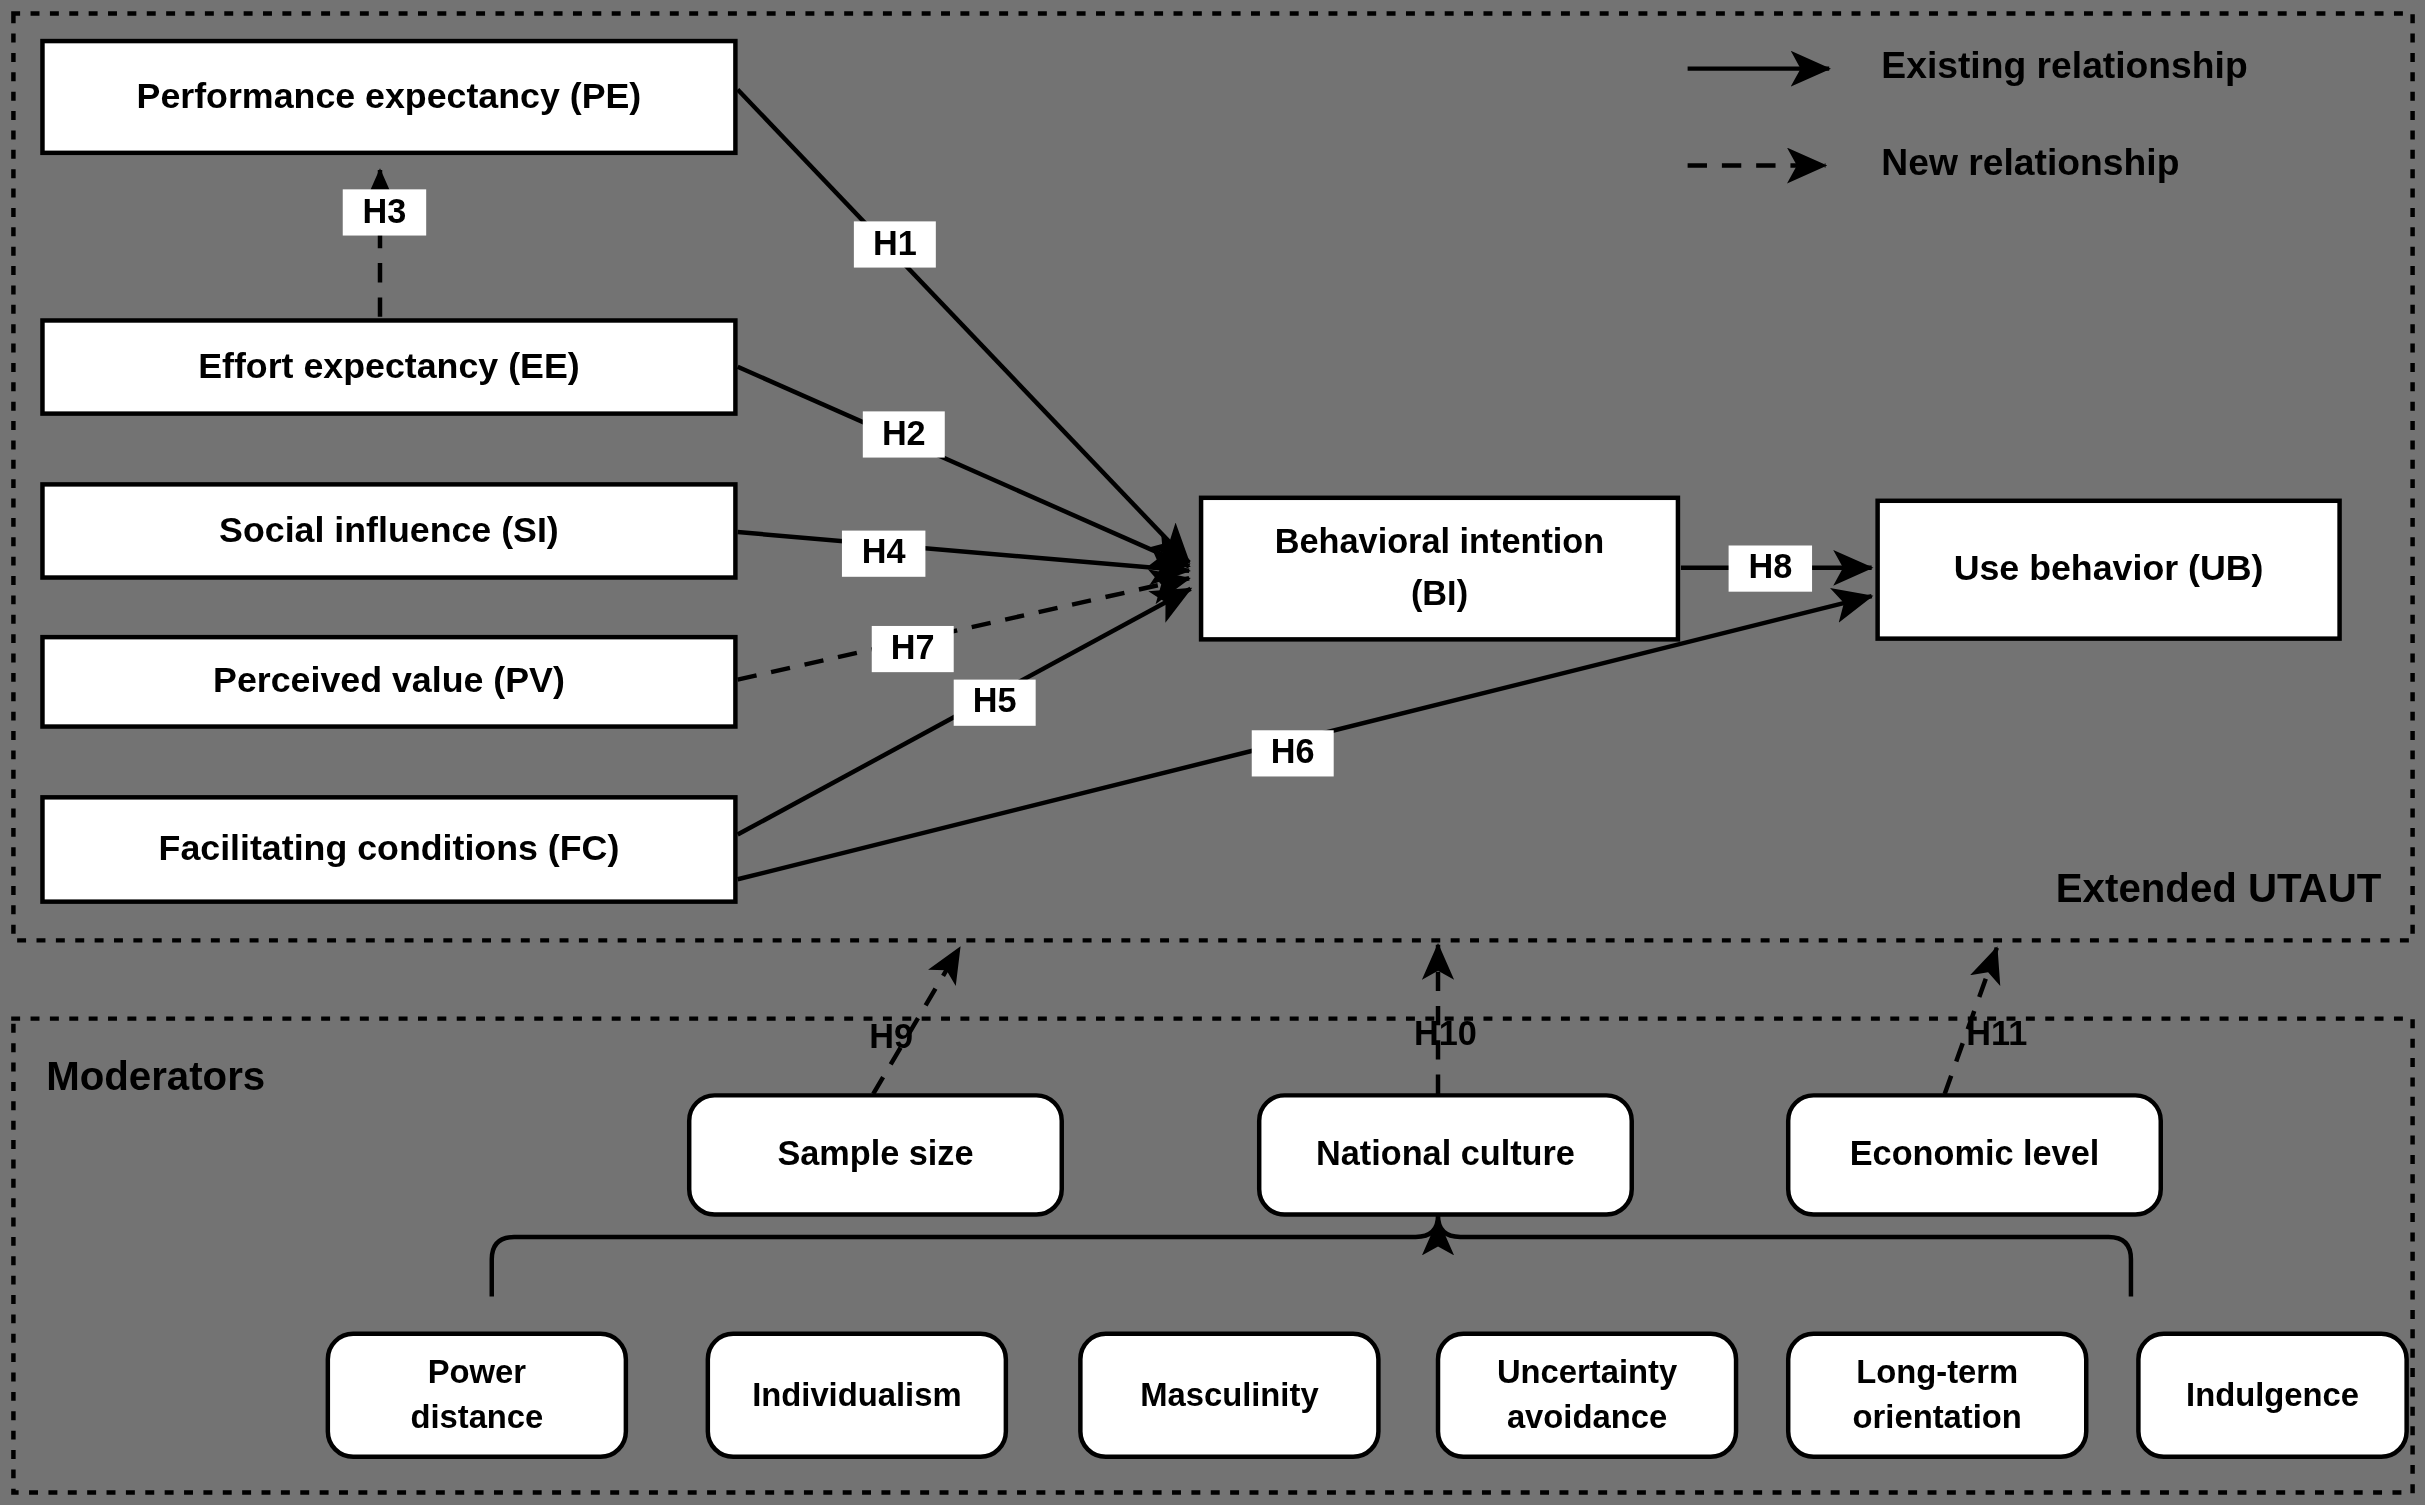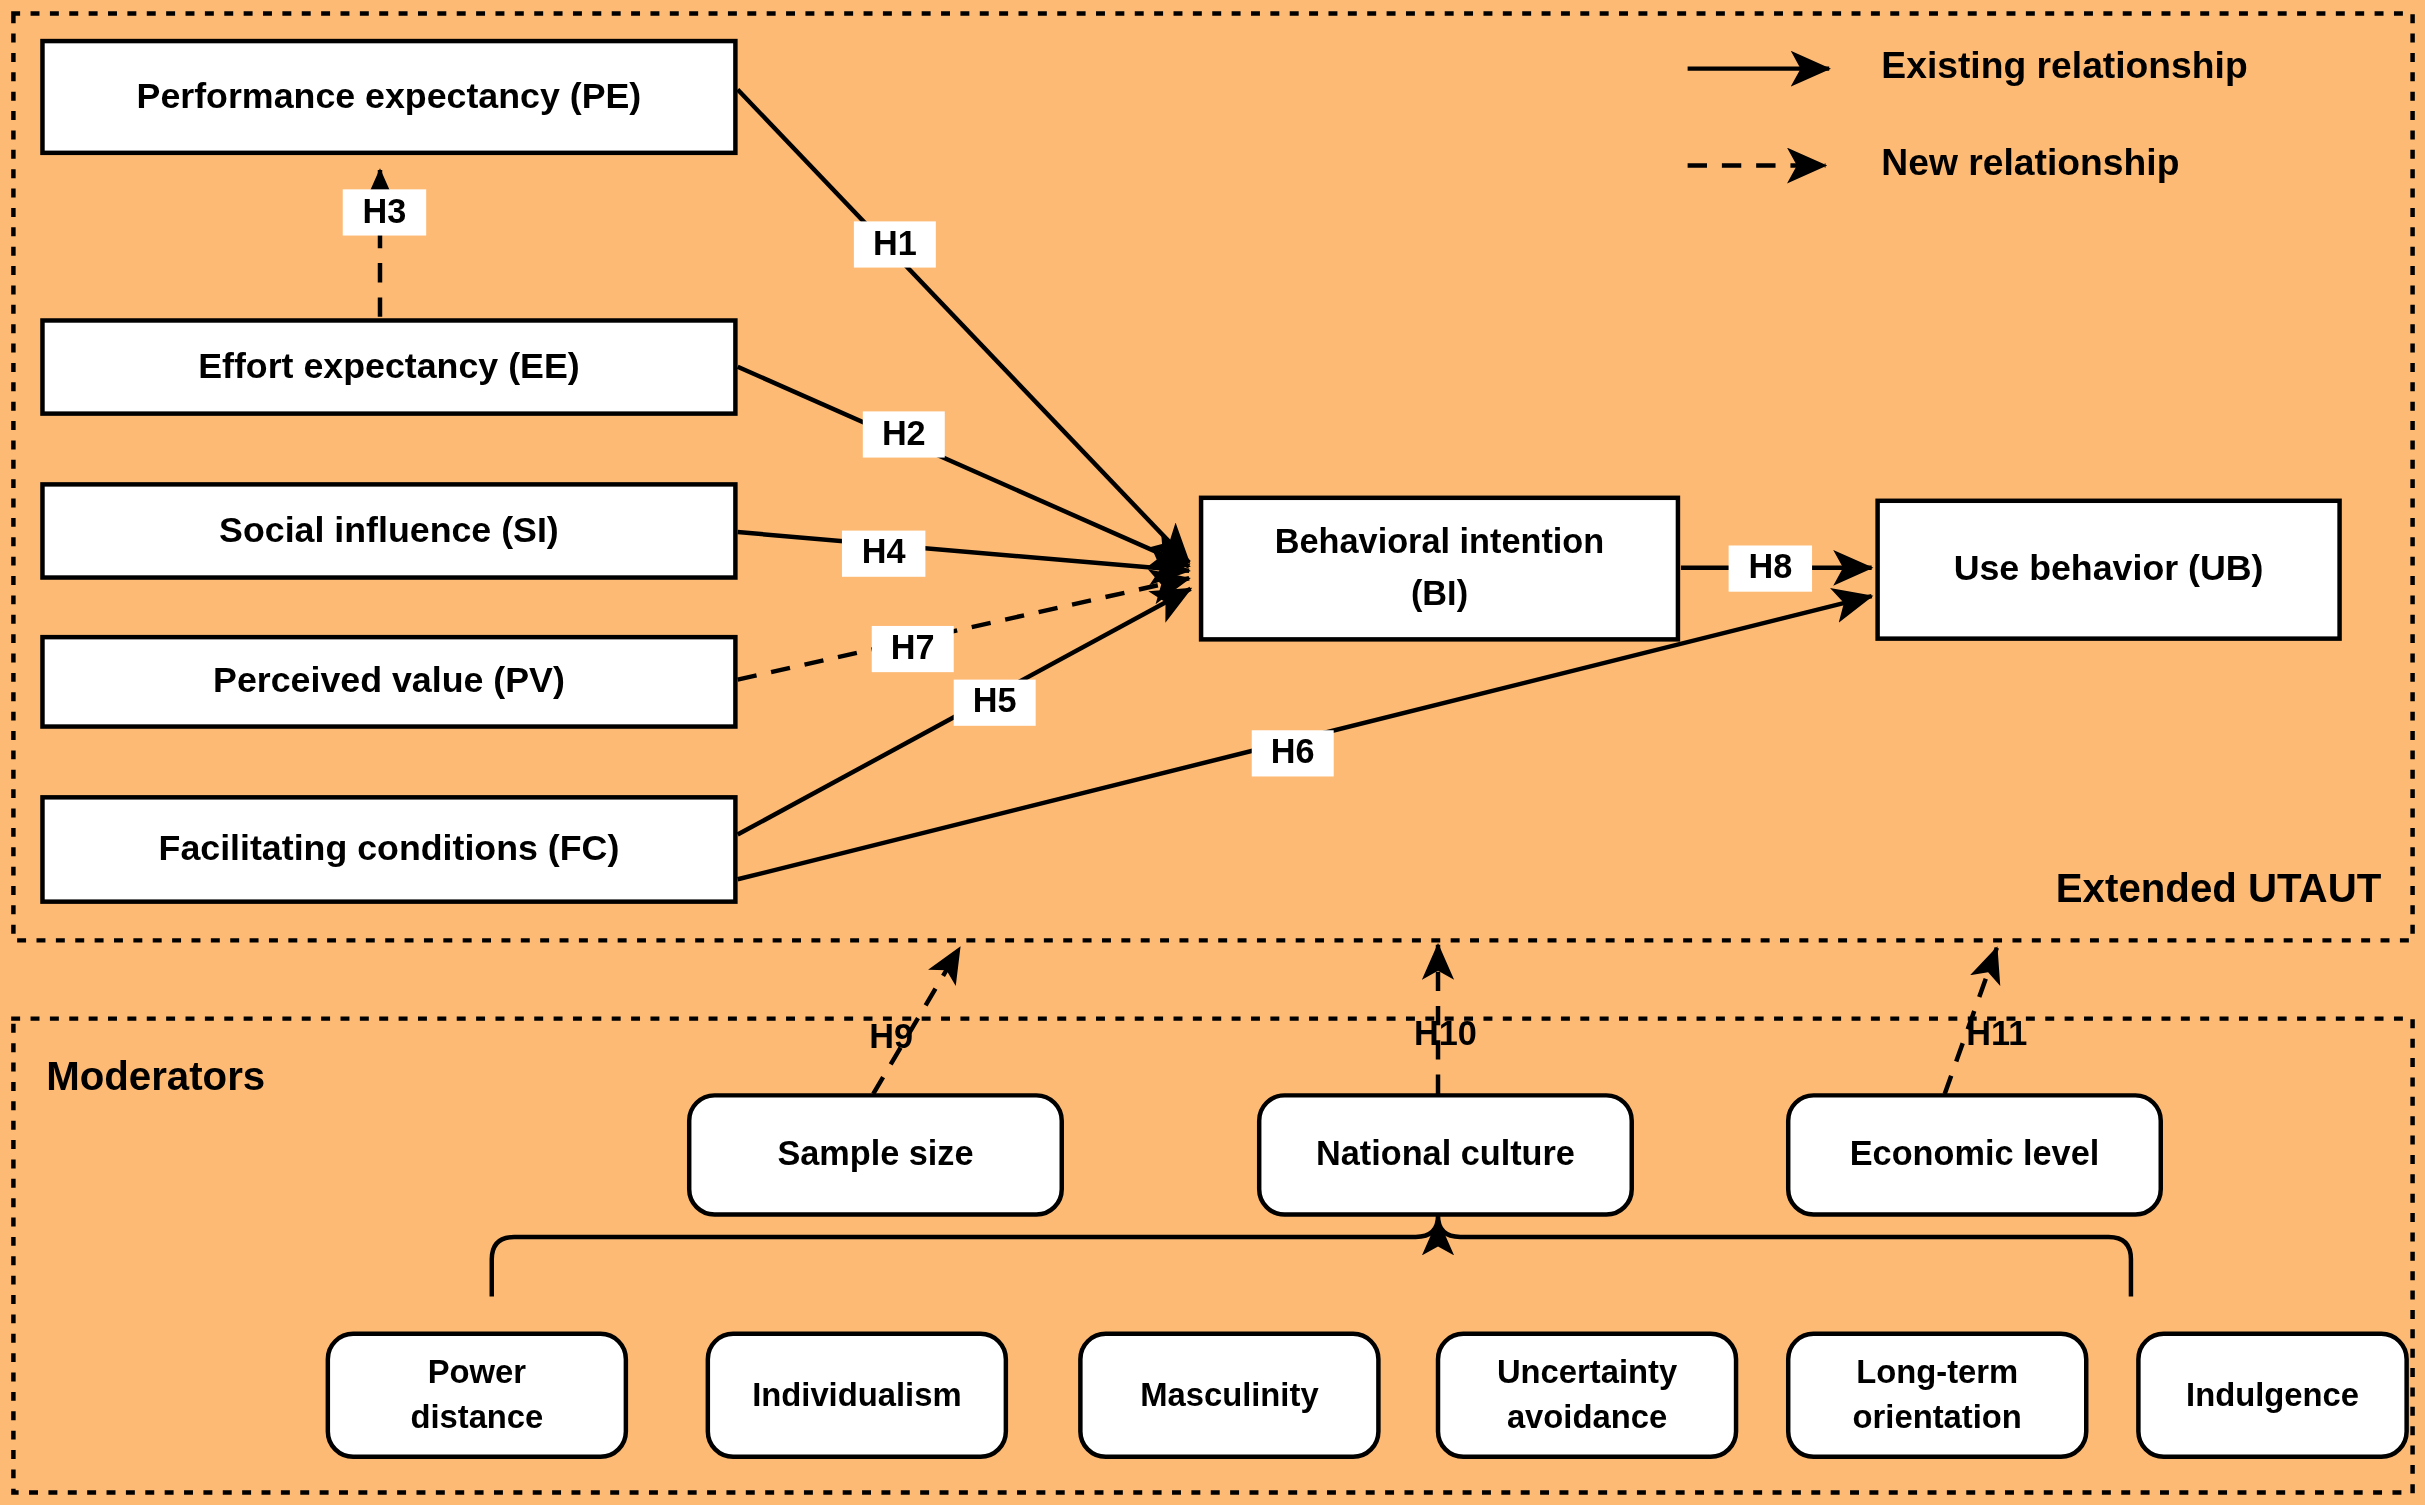--- a/index.html
+++ b/index.html
@@ -1,17 +1,17 @@
 <!DOCTYPE html>
 <html style="font-size:12px"><head>
 <meta charset="utf-8">
 <style>
   html,body{margin:0;padding:0;background:#ffffff;}
   body{width:2426px;height:1506px;font-family:"Liberation Sans",sans-serif;overflow:hidden;}
-  #stage{position:relative;width:2426px;height:1506px;background:#fdba74;}
+  #stage{position:relative;width:2426px;height:1506px;background:#737373;}
   svg#canvas{position:absolute;left:0;top:0;width:2426px;height:1506px;}
   .boxtext{font-family:"Liberation Sans",sans-serif;font-weight:bold;fill:#000;text-anchor:middle;dominant-baseline:middle;}
   .sz48{font-size:48px;}
   .sz46{font-size:46px;}
   .sz44{font-size:44px;}
   .hlabel{font-family:"Liberation Sans",sans-serif;font-weight:bold;font-size:46px;fill:#000;text-anchor:middle;dominant-baseline:middle;}
   .panel-label{font-family:"Liberation Sans",sans-serif;font-weight:bold;font-size:54px;fill:#000;dominant-baseline:middle;}
   .legend-label{font-family:"Liberation Sans",sans-serif;font-weight:bold;font-size:50px;fill:#000;dominant-baseline:middle;}
   .rectbox{fill:#ffffff;stroke:#000000;stroke-width:6;}
   .roundbox{fill:#ffffff;stroke:#000000;stroke-width:6;}

